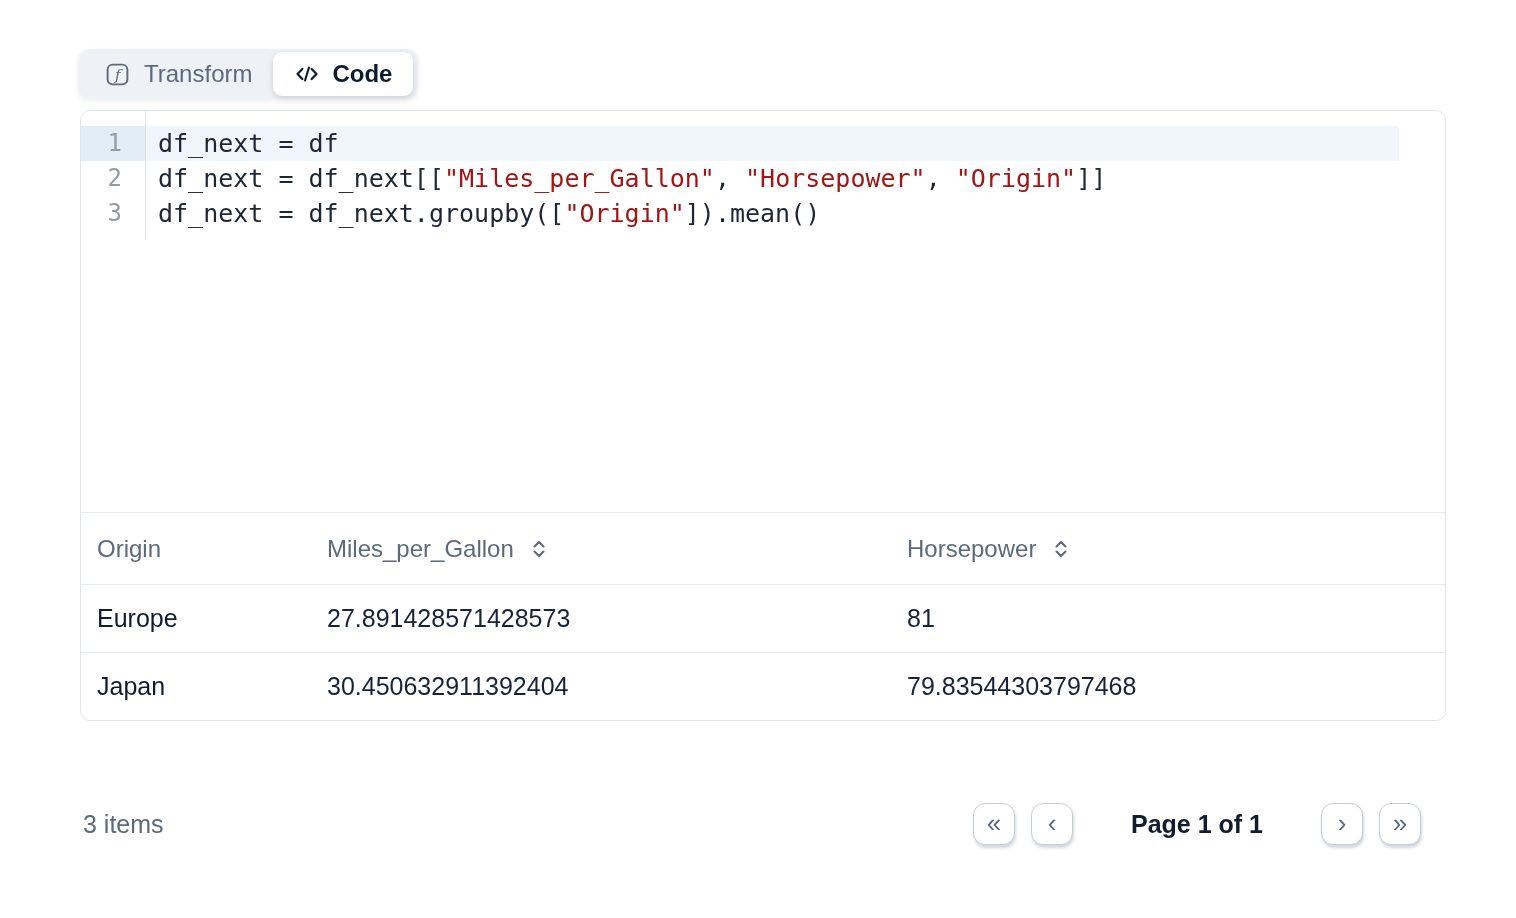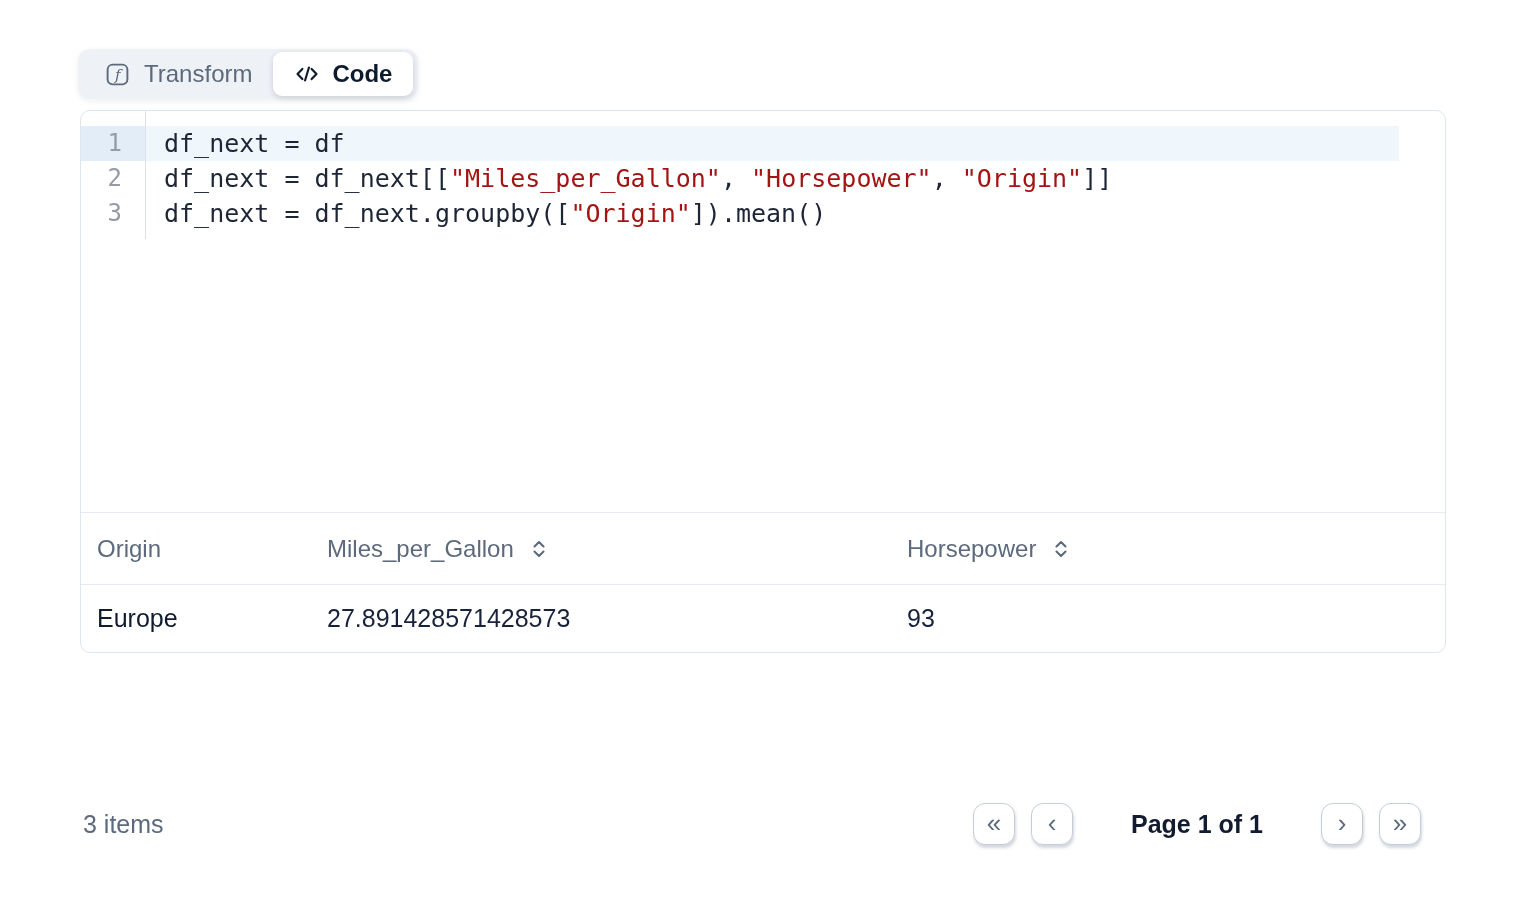--- a/index.html
+++ b/index.html
@@ -67,21 +67,21 @@
   }
   .code-line { display: flex; height: 35px; }
   .gutter {
     flex: 0 0 64px; width: 64px; box-sizing: border-box;
     text-align: right; padding-right: 23px;
     color: #969ca6; font-size: 24px;
     user-select: none;
   }
   .code-cell {
     flex: 1; margin-right: 46px;
-    padding-left: 19px;
+    padding-left: 13px;
     white-space: pre;
     color: #1e2636;
     overflow: hidden;
   }
   .code-line.active .gutter { background: #e3edf8; }
   .code-line.active .code-cell { background: #eff6fc; }
   .tok-string { color: #a31515; }
 
   
   table.data-table { width: 100%; border-collapse: collapse; table-layout: fixed; }
@@ -211,21 +211,26 @@
               </svg>
             </span>
           </span>
         </th>
       </tr>
     </thead>
     <tbody>
       <tr>
         <td class="origin-cell">Europe</td>
         <td>27.891428571428573</td>
-        <td>93</td>
+        <td>81</td>
+      </tr>
+      <tr>
+        <td class="origin-cell">Japan</td>
+        <td>30.450632911392404</td>
+        <td>79.83544303797468</td>
       </tr>
     </tbody>
   </table>
 </div>
 
 <div class="footer">
   <span class="items-count">3 items</span>
   <div class="pagination">
     <button class="pg-btn">
       <span>«</span>

